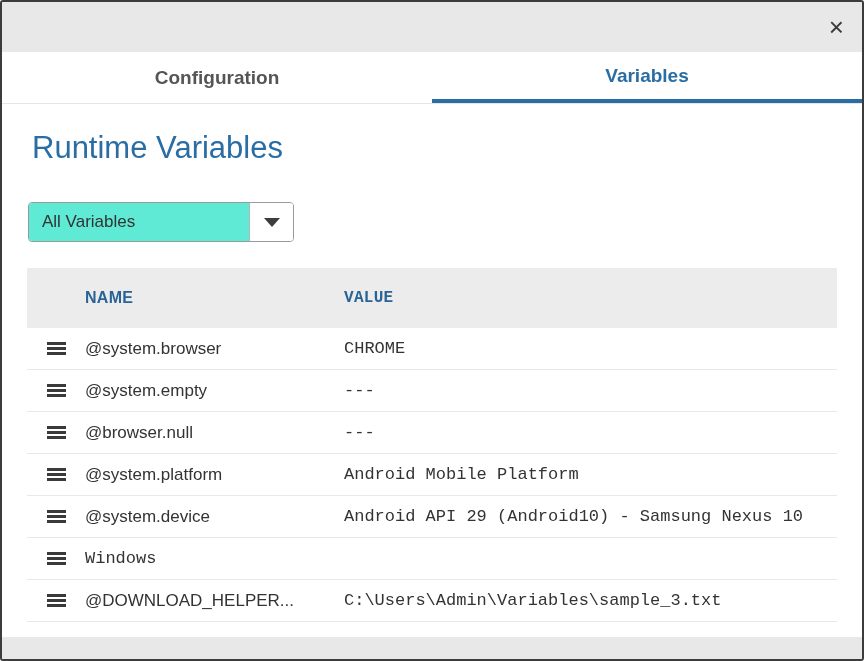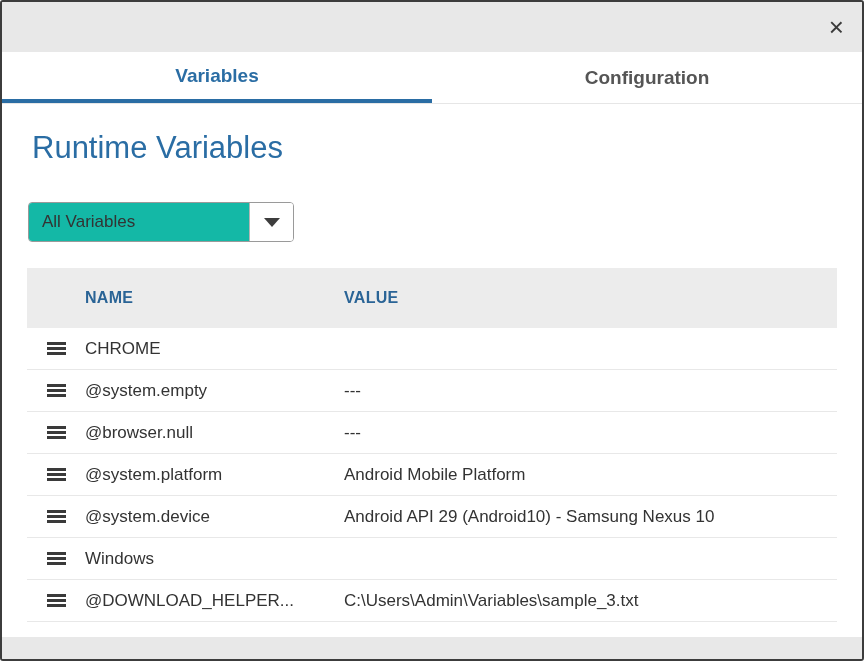--- a/index.html
+++ b/index.html
@@ -60,21 +60,21 @@
     border-radius: 4px;
     display: flex; overflow: hidden;
     background: #ffffff;
     cursor: pointer;
   }
   .select-label {
     flex: 1;
     display: flex; align-items: center;
     padding: 0 13px;
     font-size: 17px; color: #333333;
-    background: #14b8a6;
+    background: #5eead4;
   }
   .select-arrow {
     flex: 0 0 44px;
     border-left: 1px solid #b5b5b5;
     display: flex; align-items: center; justify-content: center;
     background: #ffffff;
   }
   .tri-down {
     width: 0; height: 0;
     border-left: 8px solid transparent;
@@ -88,21 +88,21 @@
   .thead {
     display: flex; align-items: center;
     height: 60px;
     background: #ececec;
     font-size: 16px; font-weight: bold;
     color: #2a6496;
     letter-spacing: 0.3px;
   }
   .col-icon  { flex: 0 0 58px; }
   .col-name  { flex: 0 0 259px; }
-  .col-value { flex: 1 1 auto; overflow: hidden; white-space: nowrap; text-overflow: ellipsis; }
+  .col-value { flex: 1 1 auto; overflow: hidden; white-space: nowrap; text-overflow: ellipsis; font-family: Liberation Mono, monospace; }
   .trow {
     display: flex; align-items: center;
     height: 42px;
     background: #ffffff;
     border-bottom: 1px solid #e8e8e8;
     font-size: 17px; color: #333333;
   }
   .handle-cell {
     flex: 0 0 58px;
     display: flex; align-items: center; justify-content: center;
@@ -130,22 +130,22 @@
 </head>
 <body>
 
 <div class="dialog">
 
   <div class="titlebar">
     <span class="close-btn">×</span>
   </div>
 
   <div class="tabs">
+    <div class="tab">Configuration</div>
     <div class="tab active">Variables</div>
-    <div class="tab">Configuration</div>
   </div>
 
   <h1 class="page-title">Runtime Variables</h1>
 
   <div class="select">
     <span class="select-label">All Variables</span>
     <span class="select-arrow">
       <span class="tri-down"></span>
     </span>
   </div>
@@ -155,20 +155,21 @@
     <div class="thead">
       <div class="col-icon"></div>
       <div class="col-name">NAME</div>
       <div class="col-value">VALUE</div>
     </div>
 
     <div class="trow">
       <div class="handle-cell">
           <span class="bars"></span>
         </div>
+      <div class="col-name">@system.browser</div>
       <div class="col-value">CHROME</div>
     </div>
 
     <div class="trow">
       <div class="handle-cell">
           <span class="bars"></span>
         </div>
       <div class="col-name">@system.empty</div>
       <div class="col-value">---</div>
     </div>

